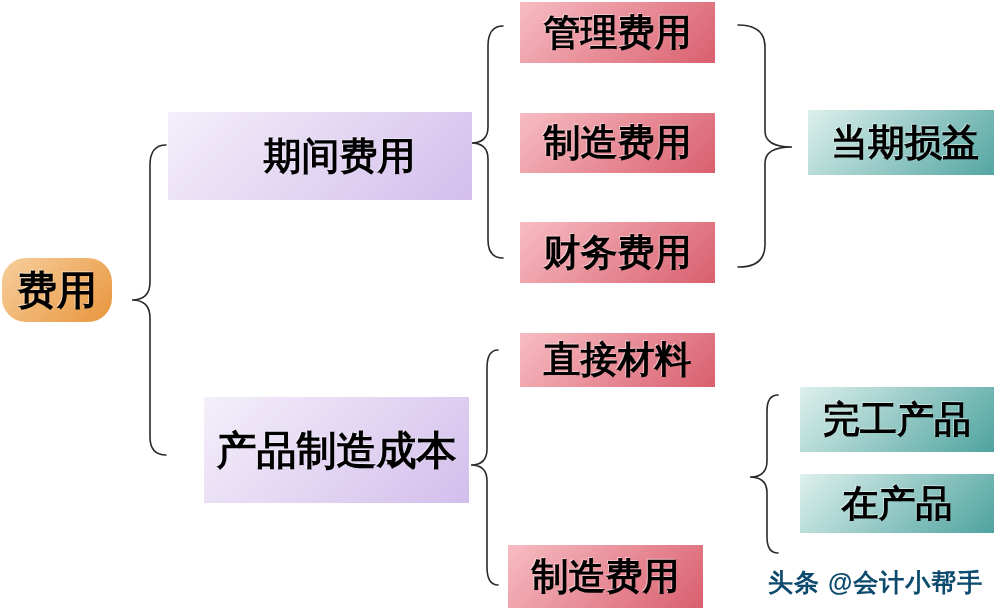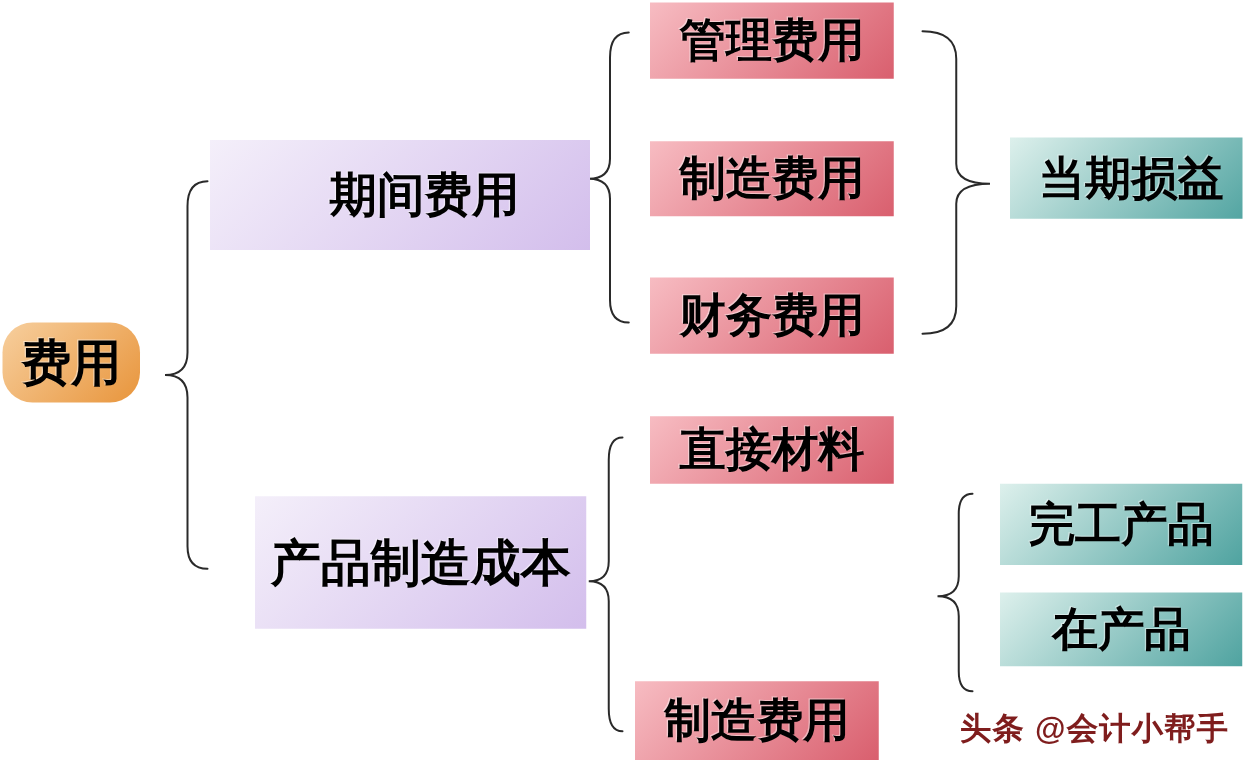--- a/index.html
+++ b/index.html
@@ -50,21 +50,21 @@
   }
   .result-box {
     background: linear-gradient(135deg, #ddf0ec 0%, #4fa3a0 100%);
     font-size: 37px;
   }
   .watermark {
     position: absolute;
     left: 768px; top: 566px;
     font-size: 25px;
     font-weight: bold;
-    color: #7f1d1d;
+    color: #0c4a6e;
     text-shadow: 1px 1px 0 rgba(255,255,255,0.9);
     letter-spacing: 1px;
     white-space: nowrap;
   }
 </style>
 </head>
 <body>
 
 <div class="canvas">
 

